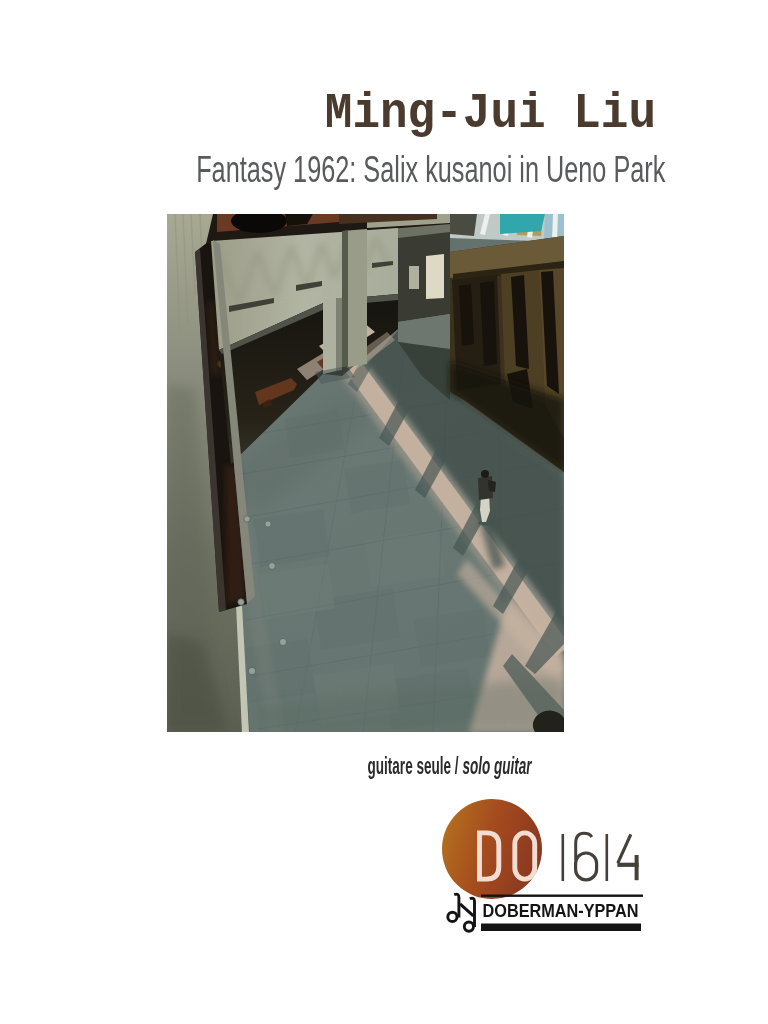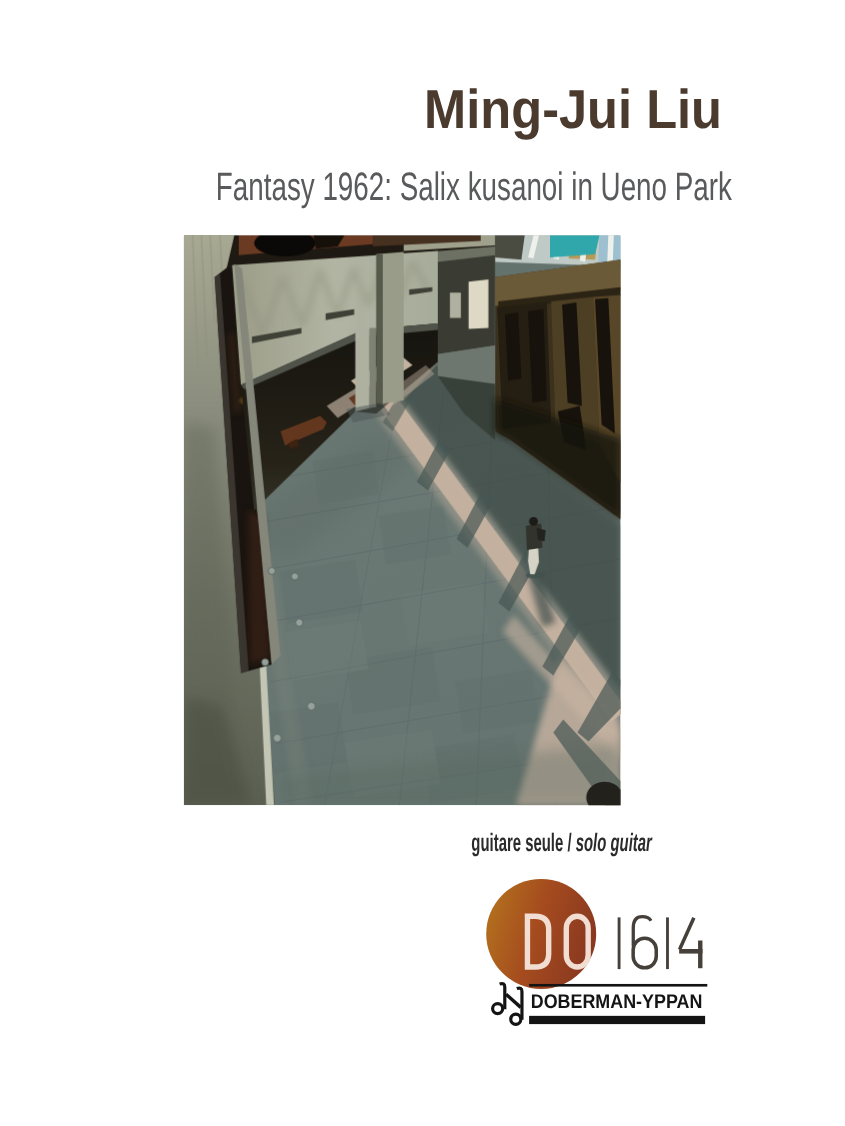--- a/index.html
+++ b/index.html
@@ -3,21 +3,21 @@
 <meta charset="utf-8">
 <style>
   html,body{margin:0;padding:0;}
   body{width:768px;height:1024px;background:#ffffff;position:relative;overflow:hidden;
        font-family:"Liberation Sans", sans-serif;}
   .abs{position:absolute;}
 </style>
 </head>
 <body>
 
-<div class="abs" style="right:112px;top:74px;width:420px;text-align:right;">
+<div class="abs" style="right:112px;top:89px;width:420px;text-align:right;font-family:Liberation Mono, monospace;">
   <span style="display:inline-block;font-weight:bold;font-size:50px;line-height:1;color:#4a3b2e;transform:scaleX(0.92);transform-origin:100% 50%;white-space:nowrap;">Ming-Jui Liu</span>
 </div>
 
 <div class="abs" style="right:103px;top:152px;width:700px;text-align:right;">
   <span style="display:inline-block;font-weight:normal;font-size:36px;line-height:1;color:#595a5c;transform:scaleX(0.702);transform-origin:100% 50%;white-space:nowrap;">Fantasy 1962: Salix kusanoi in Ueno Park</span>
 </div>
 
 <div class="abs" style="left:167px;top:214px;width:397px;height:518px;">
 <svg width="397" height="518" viewBox="0 0 397 518">
   <defs>
@@ -247,21 +247,21 @@
     <path d="M 314 282 L 322 280 L 323 297 L 319 308 L 315 308 L 313 296 Z" fill="#d5d2c6"></path>
     <path d="M 311 264 L 325 262 L 326 284 L 312 286 Z" fill="#33332e"></path>
     <circle cx="318" cy="260" r="4" fill="#1d1b18"></circle>
     <path d="M 321 266 L 329 268 L 328 278 L 322 277 Z" fill="#22221e"></path>
   </g>
 
   <path d="M 397 504 A 15 13 0 0 0 368 518 L 397 518 Z" fill="#23211c"></path>
 </svg>
 </div>
 
-<div class="abs" style="right:115px;top:755px;width:400px;text-align:center;">
+<div class="abs" style="right:115px;top:755px;width:400px;text-align:left;">
   <span style="display:inline-block;font-size:23px;font-weight:bold;line-height:1;color:#2b2b2b;transform:scaleX(0.589);transform-origin:100% 50%;white-space:nowrap;">guitare seule / <i>solo guitar</i></span>
 </div>
 
 <div class="abs" style="left:420px;top:790px;width:240px;height:160px;">
 <svg width="240" height="160" viewBox="0 0 240 160">
   <defs>
     <linearGradient id="circg" x1="0" y1="0.15" x2="1" y2="0.45">
       <stop offset="0" stop-color="#b4731e"></stop>
       <stop offset="0.5" stop-color="#a54b1e"></stop>
       <stop offset="1" stop-color="#8a3820"></stop>

